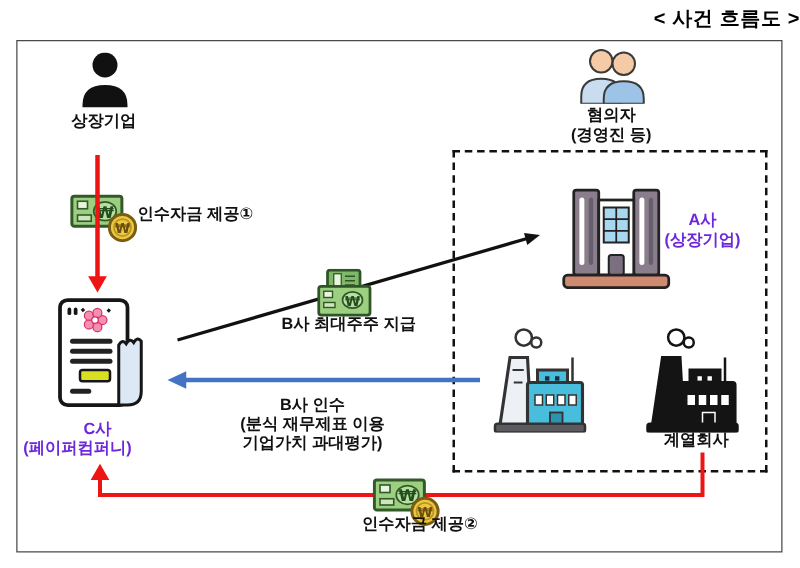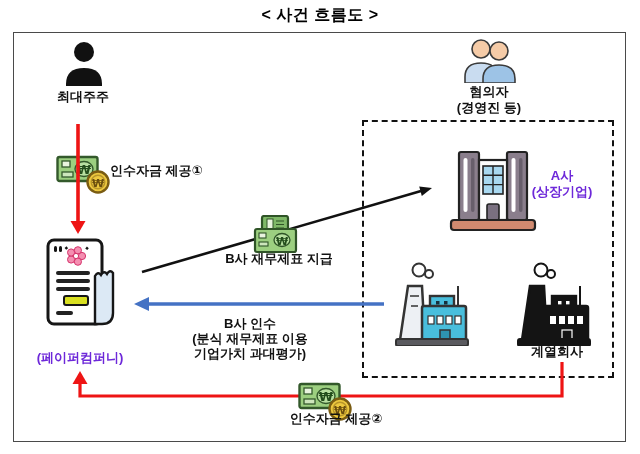--- a/index.html
+++ b/index.html
@@ -1,18 +1,18 @@
 <!DOCTYPE html>
 <html><head>
 <meta charset="utf-8">
 <style>
   html,body{margin:0;padding:0;background:#fff;}
   .canvas{position:relative;width:640px;height:454px;background:#fff;overflow:hidden;
           font-family:"Liberation Sans","DejaVu Sans",sans-serif;}
-  .title{position:absolute;top:5px;left:0;width:640px;text-align:center;
+  .title{position:absolute;top:5px;left:0;width:640px;text-align:right;
          font-size:16px;font-weight:700;color:#000;letter-spacing:.5px;}
   .outer-box{position:absolute;left:13px;top:32px;width:613px;height:410px;
              border:1.6px solid #4a4a4a;box-sizing:border-box;}
   .dashed-box{position:absolute;left:362px;top:120px;width:252px;height:258px;
               border:2.2px dashed #111;box-sizing:border-box;}
   .lbl{position:absolute;font-weight:700;font-size:13px;line-height:15.5px;
        color:#111;text-align:center;white-space:nowrap;}
   .red{color:#6d28d9;}
   .icon{position:absolute;}
   .layer{position:absolute;left:0;top:0;}
@@ -176,36 +176,37 @@
     </svg>
   </div>
 
   <svg class="layer" width="640" height="454" style="pointer-events:none">
     <g>
       <line x1="78" y1="124" x2="78" y2="223" stroke="#ee1414" stroke-width="3.6"></line>
       <polygon points="78,234 70.5,221 85.5,221" fill="#ee1414"></polygon>
     </g>
   </svg>
 
-  <div class="lbl" style="left:43px;top:89px;width:80px">최대주주</div>
+  <div class="lbl" style="left:43px;top:89px;width:80px">상장기업</div>
 
   <div class="lbl" style="left:449px;top:84px;width:80px">혐의자</div>
   <div class="lbl" style="left:429px;top:100px;width:120px">(경영진 등)</div>
 
   <div class="lbl red" style="left:522px;top:168px;width:80px">A사</div>
   <div class="lbl red" style="left:514px;top:184px;width:96px">(상장기업)</div>
 
 
   <div class="lbl" style="left:517px;top:344px;width:80px">계열회사</div>
 
-  <div class="lbl red" style="left:20px;top:350px;width:120px">(페이퍼컴퍼니)</div>
+  <div class="lbl red" style="left:38px;top:335px;width:80px">C사</div>
+  <div class="lbl red" style="left:2px;top:350px;width:120px">(페이퍼컴퍼니)</div>
 
   <div class="lbl" style="left:110px;top:163px;text-align:right">인수자금 제공①</div>
 
-  <div class="lbl" style="left:199px;top:251px;width:160px">B사 재무제표 지급</div>
+  <div class="lbl" style="left:199px;top:251px;width:160px">B사 최대주주 지급</div>
 
   <div class="lbl" style="left:160px;top:316px;width:180px">B사 인수</div>
   <div class="lbl" style="left:160px;top:331px;width:180px">(분식 재무제표 이용</div>
   <div class="lbl" style="left:160px;top:346px;width:180px">기업가치 과대평가)</div>
 
   <div class="lbl" style="left:256px;top:411px;width:160px">인수자금 제공②</div>
 
 </div>
 
 </body></html>

